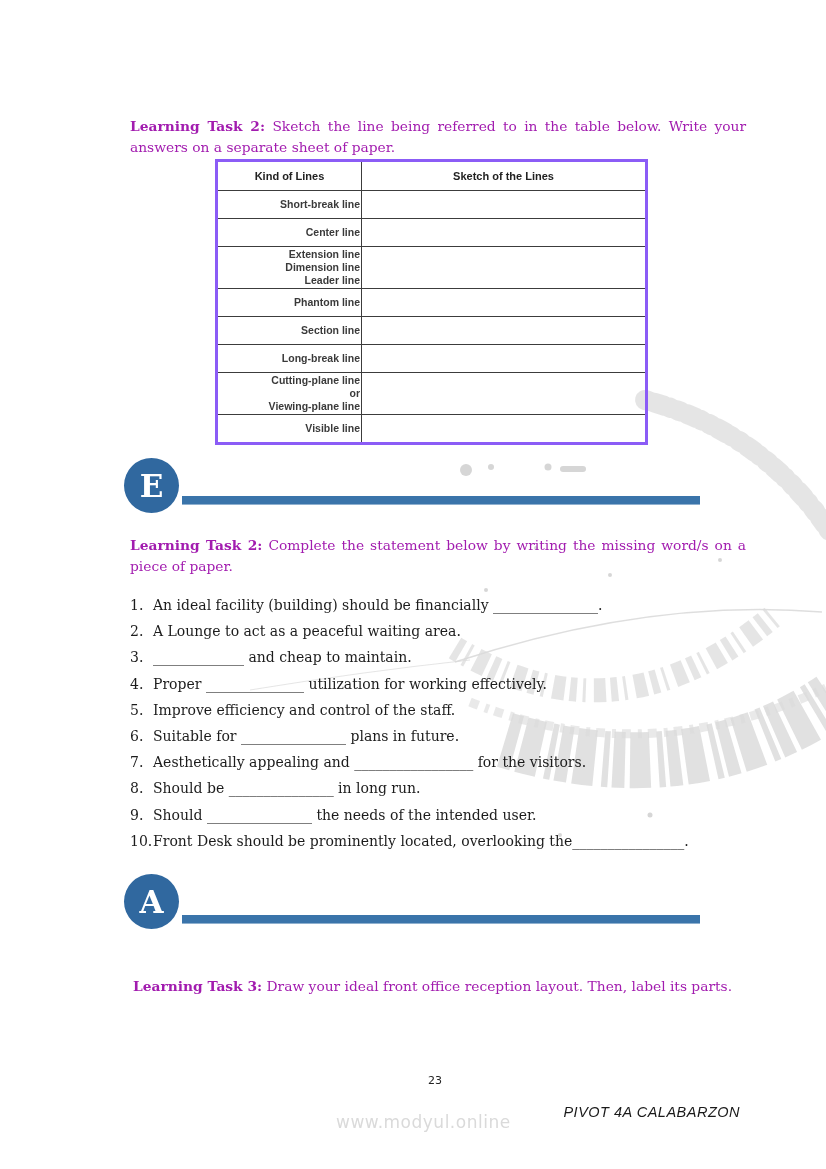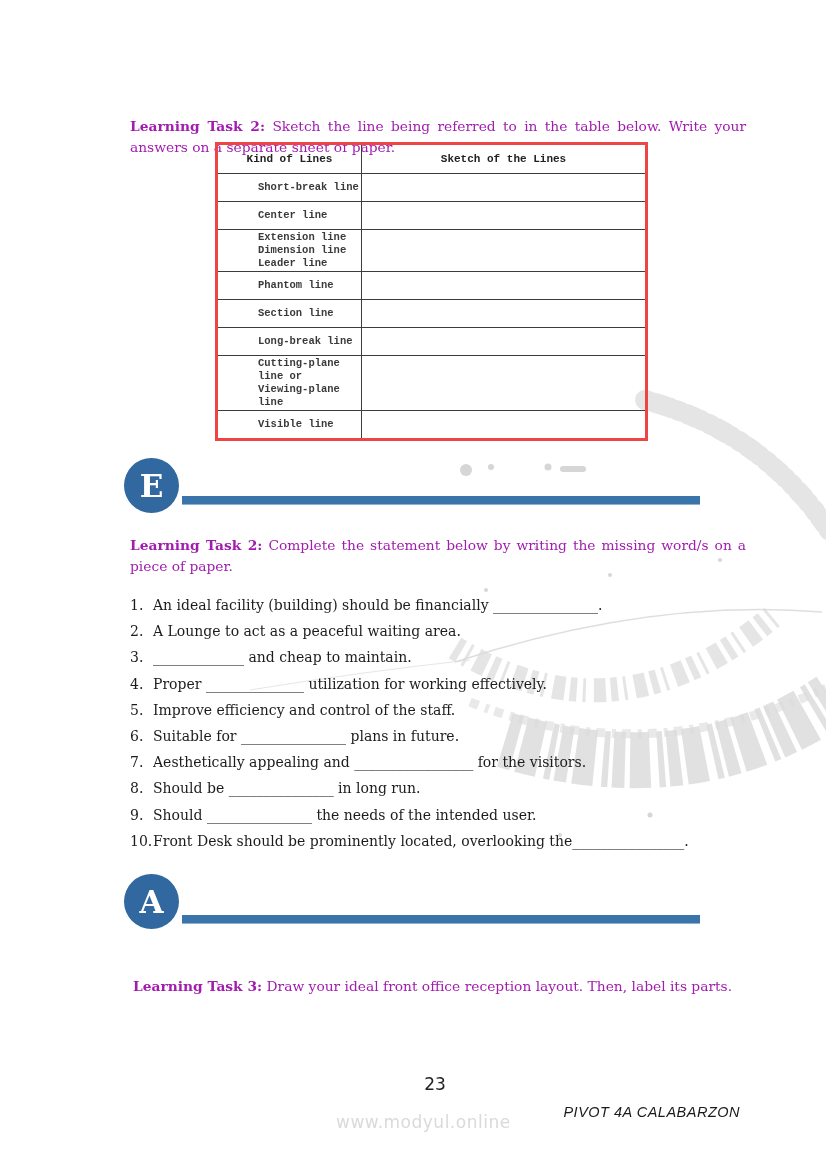--- a/index.html
+++ b/index.html
@@ -14,31 +14,31 @@
   .wm-layer{position:absolute;left:0;top:0;width:826px;height:1169px;z-index:0;}
   .content{position:absolute;left:0;top:0;width:826px;height:1169px;z-index:1;}
 
   .para{position:absolute;font-size:13.8px;line-height:21px;text-align:justify;color:#a21caf;}
   .para b{font-weight:bold;}
   .para1{left:130px;top:102px;width:616px;}
   .para2{left:130px;top:521px;width:616px;}
   .para3{left:133px;top:962px;width:600px;}
 
   table.lines-table{
-    position:absolute;left:215px;top:142px;
+    position:absolute;left:215px;top:159px;
     width:430px;border-collapse:collapse;table-layout:fixed;
-    border:3px solid #ef4444;
-    font-family:Liberation Mono, monospace;
+    border:3px solid #8b5cf6;
+    font-family:Liberation Sans, sans-serif;
     font-size:10.5px;font-weight:bold;color:#3a3a3a;
   }
   table.lines-table th, table.lines-table td{
     border:1px solid #3c3c3c;vertical-align:middle;
   }
   table.lines-table th{height:26px;text-align:center;color:#222;font-size:11px;}
-  table.lines-table td.kind{height:25px;padding-left:40px;white-space:pre-line;line-height:13px;}
+  table.lines-table td.kind{height:25px;padding-left:40px;white-space:pre-line;line-height:13px;text-align:right;}
   table.lines-table td.sketch{height:25px;}
   .col-kind{width:145px;}.col-sketch{width:285px;}
 
   .badge{
     position:absolute;width:55px;height:55px;border-radius:50%;
     background:var(--accent-blue,#30689f);
     color:#fff;display:flex;align-items:center;justify-content:center;
     font-family:"DejaVu Serif",serif;font-weight:bold;font-size:31px;
   }
   .badge-e{left:124px;top:458px;}
@@ -51,21 +51,21 @@
   .rule-e{top:496px;}
   .rule-a{top:915px;}
 
   .stmt-list{position:absolute;left:130px;top:592px;width:640px;font-size:14px;}
   .stmt{display:flex;line-height:26.2px;}
   .stmt .num{width:23px;flex:0 0 auto;}
   .stmt .txt{flex:1;}
 
   .page-number{
     position:absolute;left:400px;top:1074px;width:70px;text-align:center;
-    font-family:"DejaVu Sans","Liberation Sans",sans-serif;font-size:17px;color:#222;
+    font-family:"DejaVu Sans","Liberation Sans",sans-serif;font-size:11px;color:#222;
   }
   .footer-brand{
     position:absolute;right:86px;top:1070px;
     font-family:"Liberation Sans","DejaVu Sans",sans-serif;
     font-style:italic;font-size:14.5px;letter-spacing:0.5px;color:#1a1a1a;margin-top:34px;
   }
   .wm-url{
     position:absolute;left:336px;top:1112px;
     font-family:"DejaVu Sans","Liberation Sans",sans-serif;
     font-size:17px;color:#dadada;letter-spacing:0.5px;

